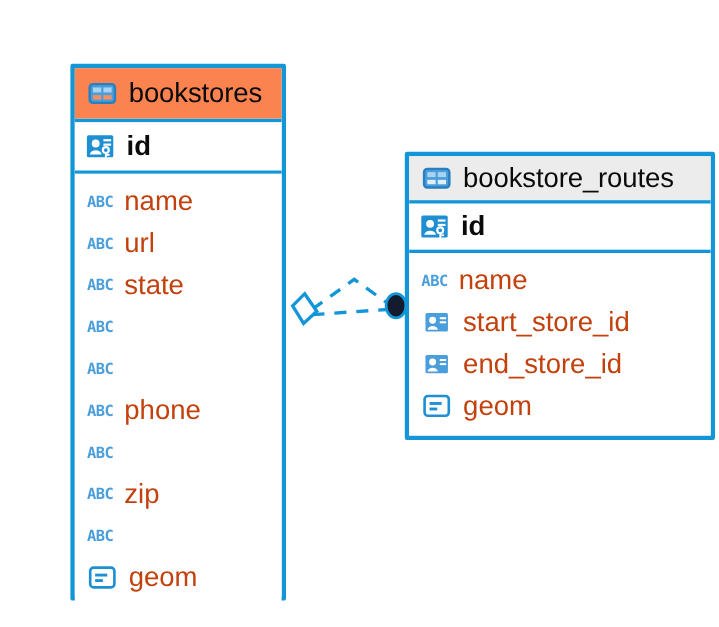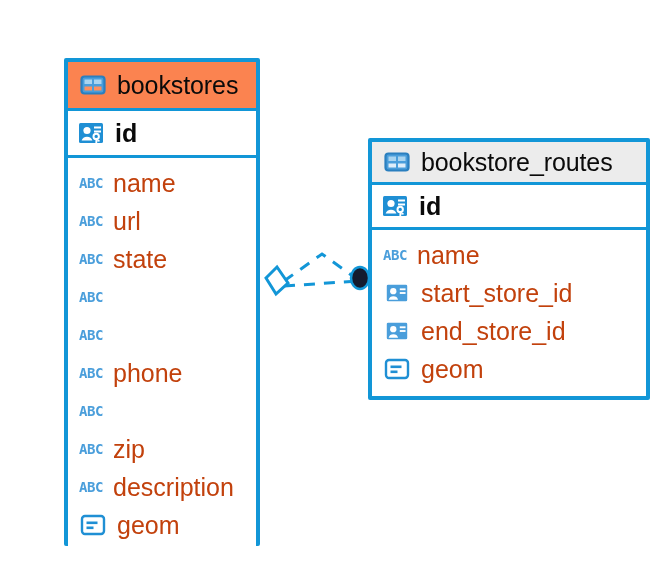--- a/index.html
+++ b/index.html
@@ -222,21 +222,20 @@
         </span>
         <span>zip</span>
       </div>
 
       <div class="field-row">
         <span class="ico small">
           <svg width="24" height="16" viewBox="0 0 24 16">
             <text x="0" y="13" font-family="'DejaVu Sans Mono', monospace" font-size="14" font-weight="bold" fill="#4a9edb" letter-spacing="-0.4">ABC</text>
           </svg>
         </span>
-        <span>description</span>
       </div>
 
       <div class="field-row">
         <span class="ico">
           <svg width="26" height="26" viewBox="0 0 26 26">
             <rect x="2" y="4" width="22" height="18" rx="3" ry="3" fill="#ffffff" stroke="#1f8fd4" stroke-width="2.4"></rect>
             <rect x="6.5" y="9.5" width="11" height="2.6" fill="#1f8fd4"></rect>
             <rect x="6.5" y="14.5" width="7" height="2.6" fill="#1f8fd4"></rect>
           </svg>
         </span>

